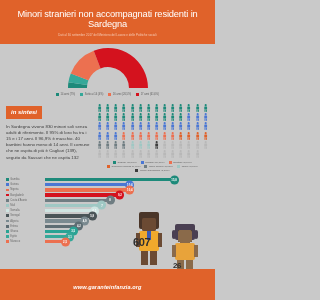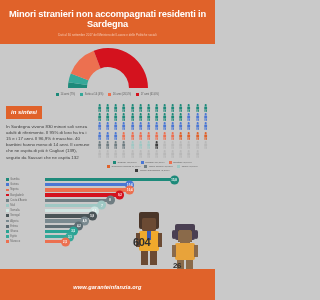--- a/index.html
+++ b/index.html
@@ -13,21 +13,21 @@
 
   
   .header {
     background: #e0622a;
     padding: 9px 6px 7px 6px;
     text-align: center;
   }
   .header h1 {
     color: #ffffff;
     font-size: 9.3px;
-    font-weight: bold;
+    font-weight: normal;
     line-height: 10px;
     letter-spacing: -0.15px;
   }
   .header .sub {
     color: #f7cdb8;
     font-size: 2.9px;
     line-height: 4px;
     margin-top: 4px;
     letter-spacing: 0.05px;
   }
@@ -881,21 +881,21 @@
         <rect x="47" y="20" width="14" height="12" rx="1.5" fill="#8a6murky"></rect>
         <rect x="47" y="20" width="14" height="12" rx="1.5" fill="#8a6a4a"></rect>
         <rect x="49" y="30" width="10" height="4" fill="#8a6a4a"></rect>
         <rect x="44" y="33" width="20" height="17" rx="2" fill="#e8a33a"></rect>
         <rect x="41" y="35" width="4" height="12" fill="#8a6a4a"></rect>
         <rect x="63" y="35" width="4" height="12" fill="#8a6a4a"></rect>
         <rect x="46" y="50" width="7" height="9" fill="#8a6a4a"></rect>
         <rect x="55" y="50" width="7" height="9" fill="#8a6a4a"></rect>
       </g>
     </svg>
-    <div class="fig-num boy">604</div>
+    <div class="fig-num boy">607</div>
     <div class="fig-num girl">26</div>
   </div>
 
   <div class="footer">
     <span>www.garanteinfanzia.org</span>
   </div>
 
 </div>
 
 </body></html>

